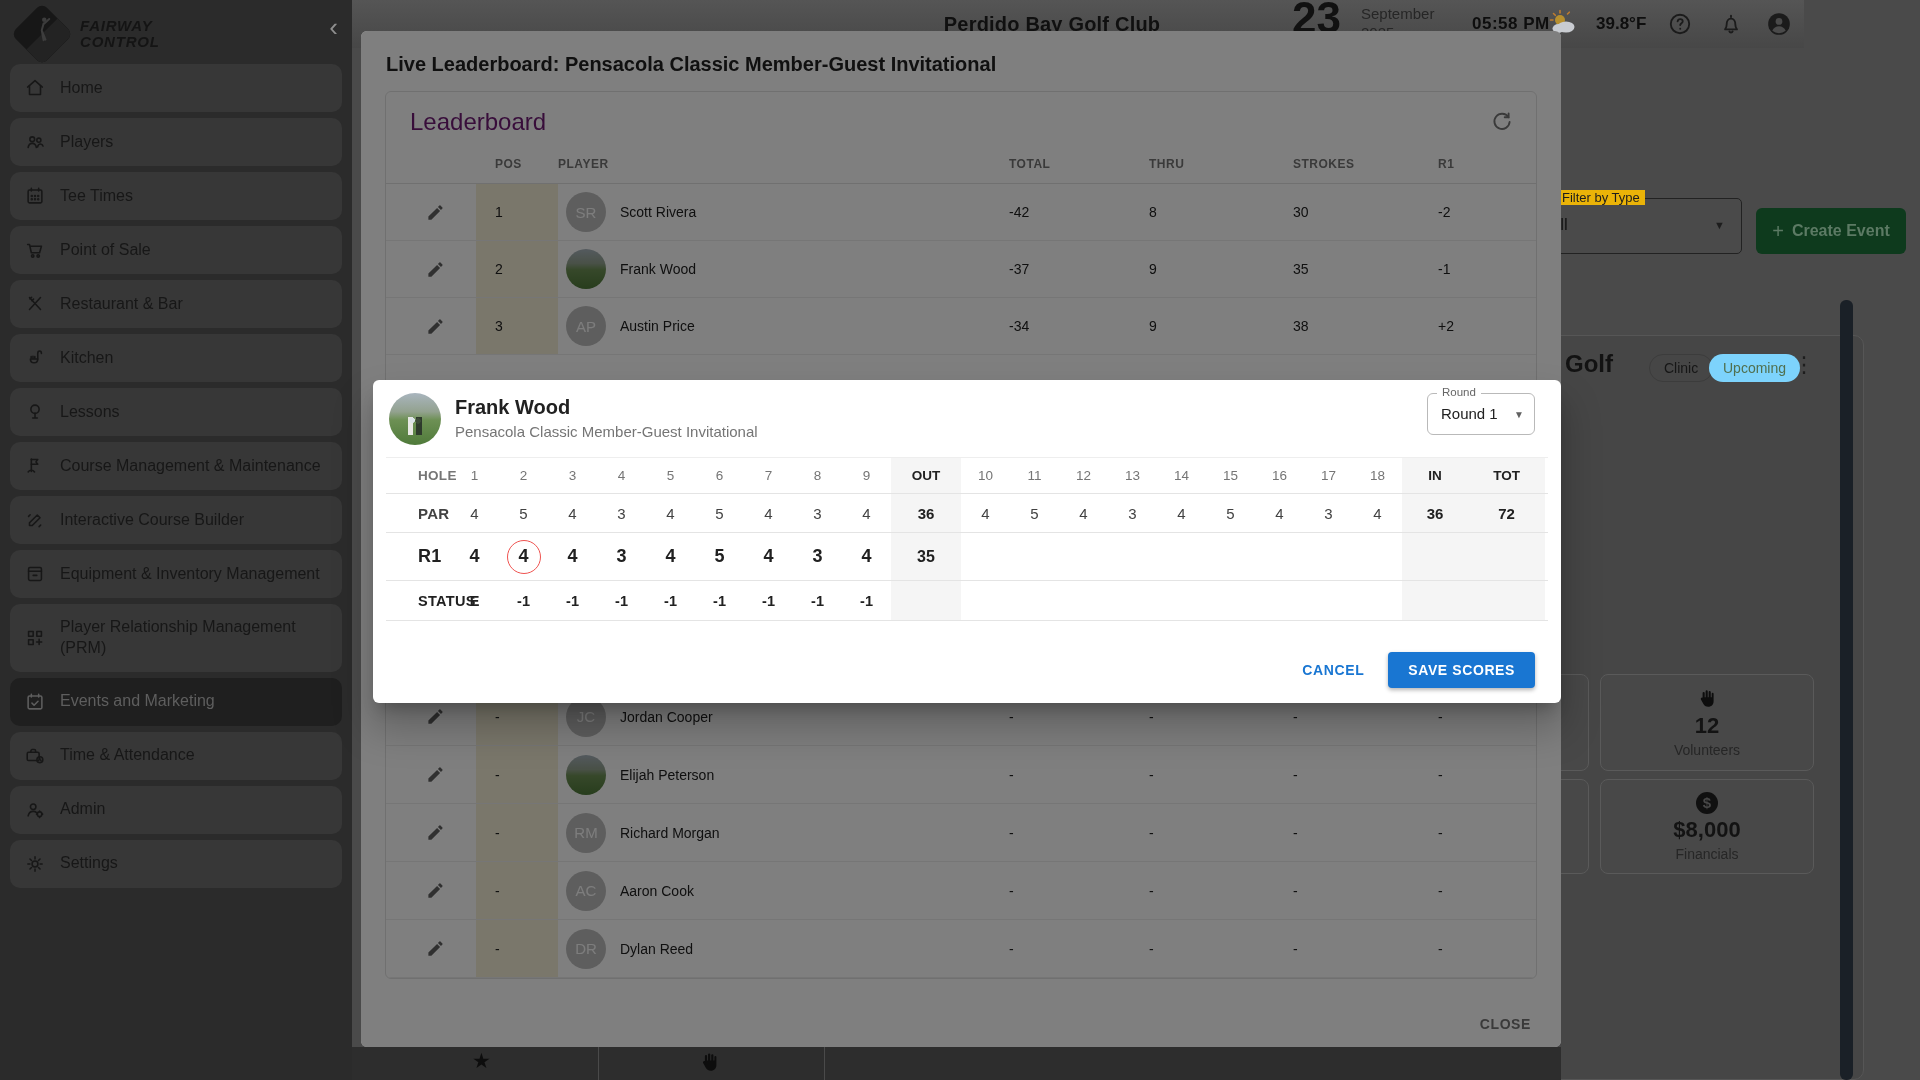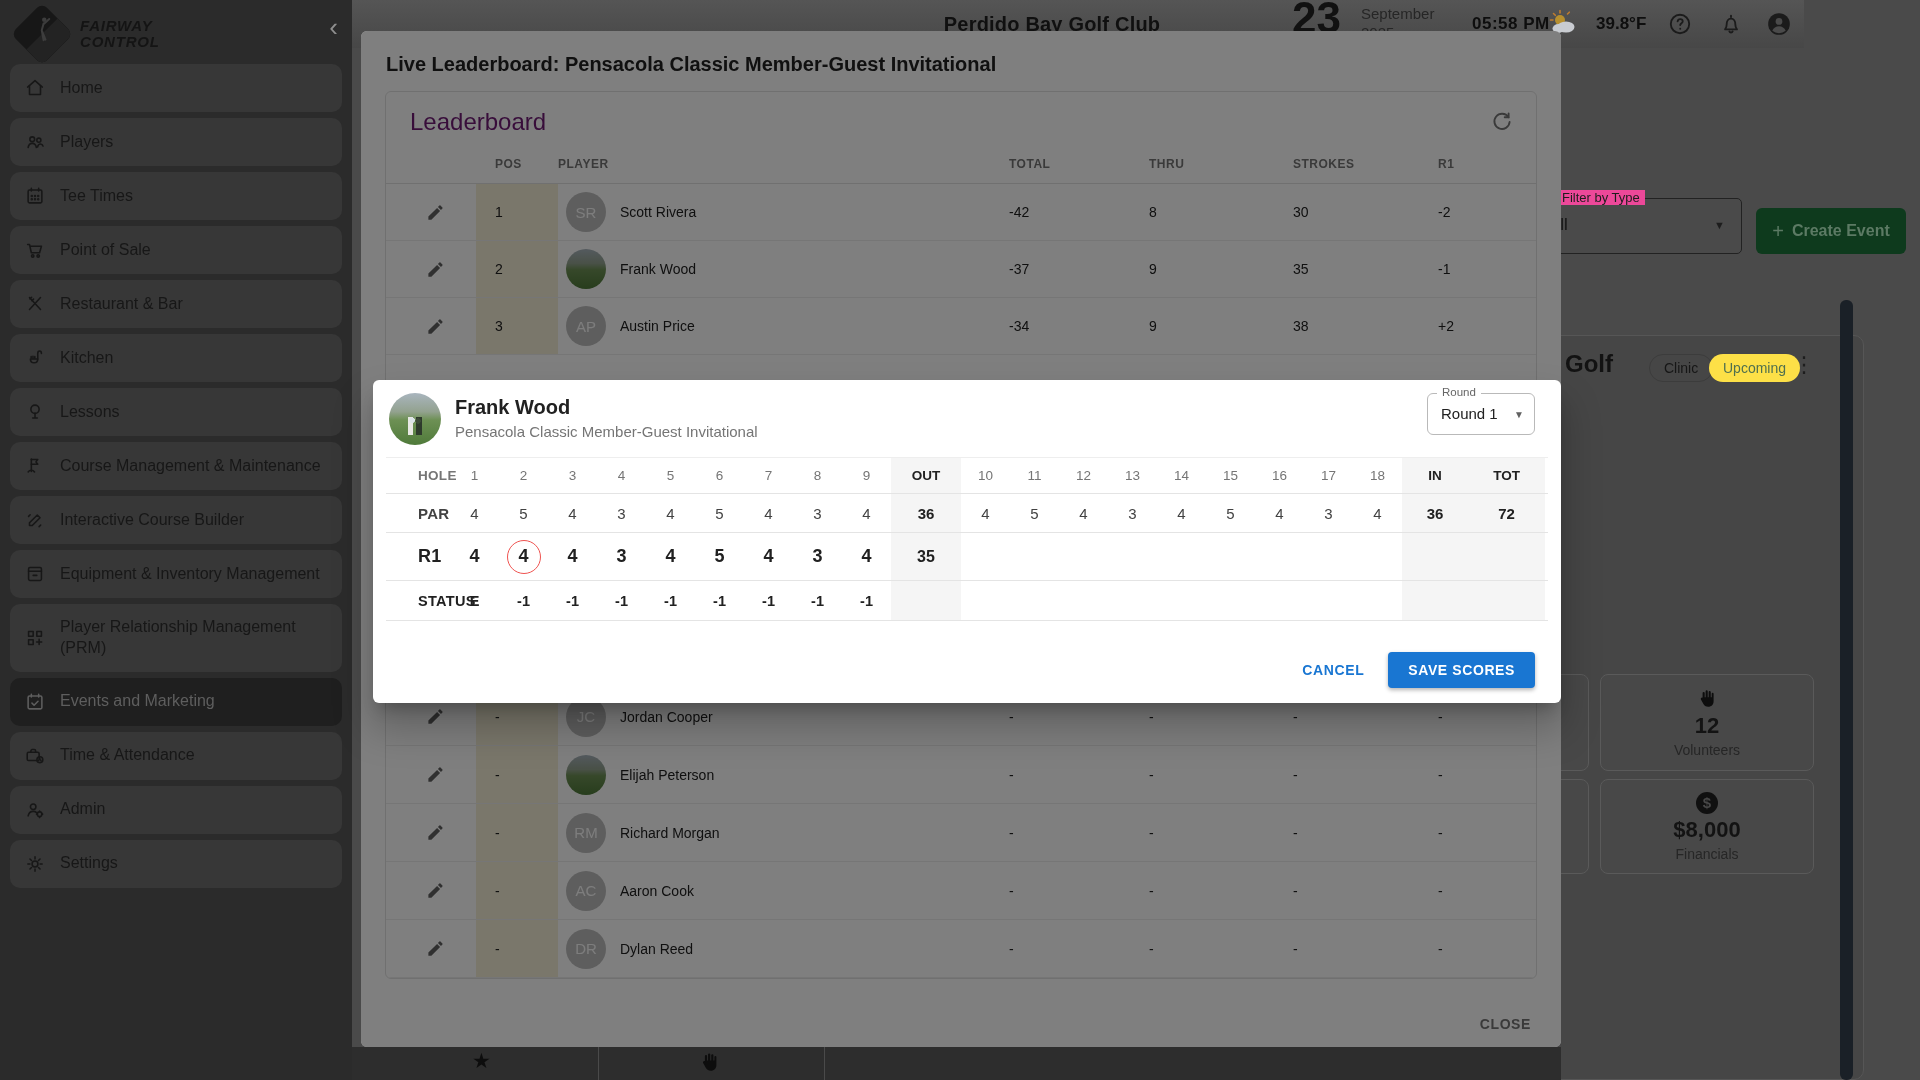--- a/index.html
+++ b/index.html
@@ -35,21 +35,21 @@
   .nav-item { display:flex; align-items:center; gap:14px; background:#373737; border-radius:10px;
               padding:13px 14px; color:#171717; font-size:16px; cursor:pointer; }
   .nav-item.active { background:#1f1f1f; color:#5e5e5e; }
   .nav-icon { width:22px; height:22px; flex:0 0 auto; }
   .nav-icon svg { width:22px; height:22px; stroke:currentColor; fill:none; stroke-width:1.7; stroke-linecap:round; stroke-linejoin:round; }
   .nav-label { line-height:1.3; }
 
   
   .filter-select { position:absolute; left:1502px; top:198px; width:240px; height:56px;
                    border:1px solid #222; border-radius:5px; }
-  .fs-label { position:absolute; top:-9px; left:54px; background:#ec4899; padding:0 5px; font-size:13px; color:#1d1d1d; }
+  .fs-label { position:absolute; top:-9px; left:54px; background:#eab308; padding:0 5px; font-size:13px; color:#1d1d1d; }
   .fs-value { position:absolute; left:46px; top:16px; font-size:17px; color:#141414; }
   .fs-arrow { position:absolute; right:16px; top:20px; font-size:11px; color:#1d1d1d; }
   .create-btn { position:absolute; left:1756px; top:208px; width:150px; height:46px; background:#0e3a1d;
                 border:none; border-radius:6px; color:#5c7a64; font-size:16px; font-weight:bold;
                 display:flex; align-items:center; justify-content:center; gap:8px; cursor:pointer;
                 font-family:"Liberation Sans",sans-serif; }
   .create-btn .plus { font-size:20px; font-weight:normal; }
   .event-card { position:absolute; left:1520px; top:335px; width:344px; height:745px;
                 background:#464646; border:1px solid #565656; border-radius:10px; }
   .ec-title { position:absolute; left:28px; top:14px; font-size:24px; font-weight:bold; color:#121212; }
@@ -195,21 +195,21 @@
     <span class="fs-arrow">▼</span>
   </div>
   <button class="create-btn" style="background: rgb(14, 58, 29);">
     <span class="plus">+</span>
     <span>Create Event</span>
   </button>
 
   <div class="event-card">
     <span class="ec-title">r Golf</span>
     <span class="chip chip-outline">Clinic</span>
-    <span class="chip chip-filled" style="background: #fde047;">Upcoming</span>
+    <span class="chip chip-filled" style="background: #7dd3fc;">Upcoming</span>
     <span class="kebab">⋮</span>
 
     <div class="stat-card" style="left:-150px; top:338px; width:218px; height:97px;"></div>
     <div class="stat-card" style="left:-150px; top:443px; width:218px; height:95px;"></div>
 
     <div class="stat-card" style="left:79px; top:338px; width:214px; height:97px;">
       <span class="stat-ic">
         <svg viewBox="0 0 24 24">
             <path fill="currentColor" d="M7.2 11V5.4a1.15 1.15 0 0 1 2.3 0V10h1V3.7a1.15 1.15 0 0 1 2.3 0V10h1V4.5a1.15 1.15 0 0 1 2.3 0V10h1V6.3a1.05 1.05 0 0 1 2.1 0v8.2c0 3.6-2.4 6-5.8 6-2.9 0-4.3-1.3-5.6-3.6l-2.3-4c-.5-.9-.3-1.8.5-2.2.7-.4 1.5-.2 2 .5z"></path>
           </svg>

